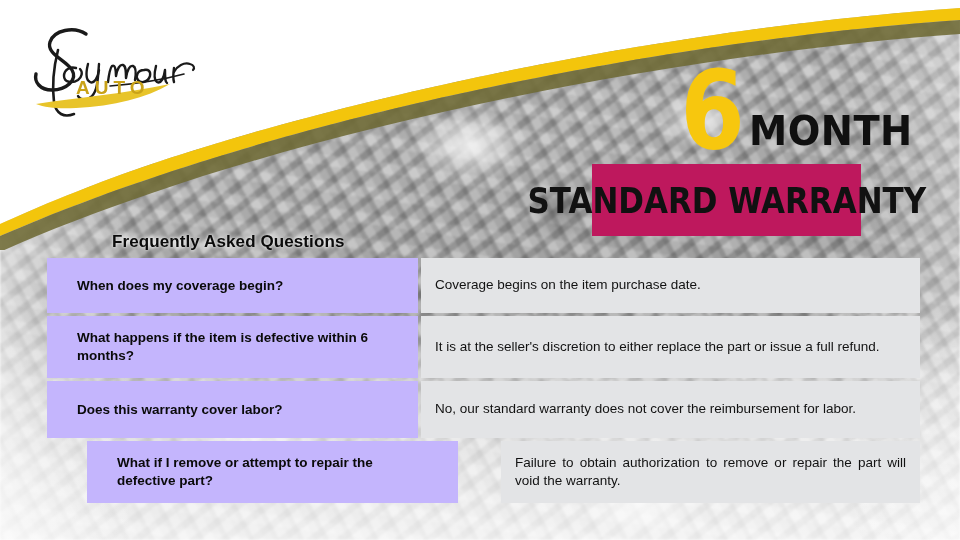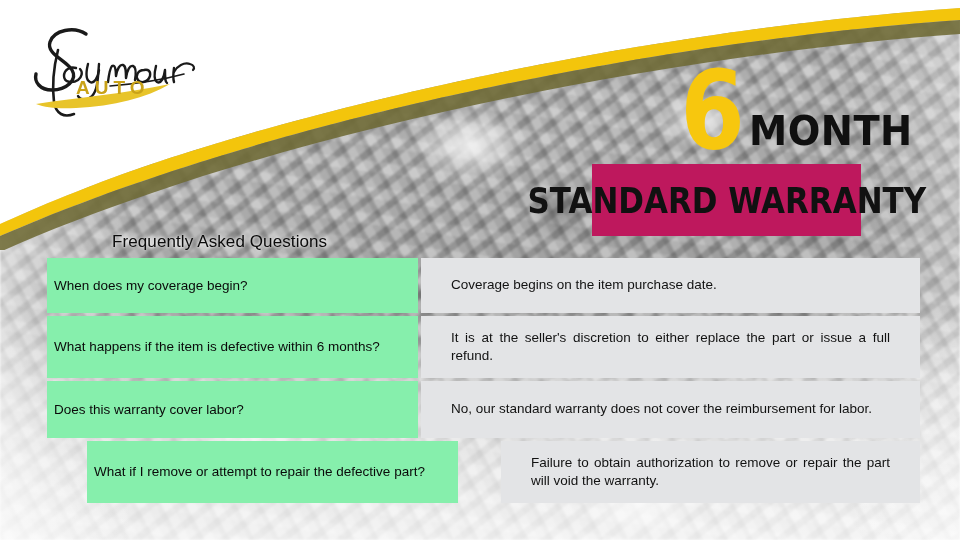--- a/index.html
+++ b/index.html
@@ -123,58 +123,58 @@
     transform: scaleX(.86);
     white-space: nowrap;
   }
 
   
   .faq-heading {
     position: absolute;
     left: 112px;
     top: 232px;
     font-size: 17px;
-    font-weight: normal;
+    font-weight: bold;
     color: #0b0b0b;
     letter-spacing: .1px;
     text-shadow: 0 0 3px rgba(255,255,255,.85), 0 0 6px rgba(255,255,255,.6);
   }
 
   
   .faq-table {
     position: absolute;
     left: 47px;
     top: 258px;
     width: 873px;
     display: flex;
     flex-direction: column;
     gap: 3px;
   }
   .faq-row { display: flex; gap: 3px; }
   .faq-q {
     width: 371px;
     box-sizing: border-box;
-    background: #86efac;
+    background: #c4b5fd;
     color: #0a0a0a;
     font-size: 13.5px;
-    font-weight: normal;
+    font-weight: bold;
     line-height: 1.32;
-    padding: 10px 7px;
+    padding: 10px 30px;
     display: flex;
     align-items: center;
   }
   .faq-a {
     flex: 1;
     box-sizing: border-box;
     background: #e3e4e6;
     color: #121212;
     font-size: 13.5px;
     font-weight: normal;
     line-height: 1.34;
-    padding: 10px 30px;
+    padding: 10px 14px;
     display: flex;
     align-items: center;
     text-align: justify;
     text-justify: inter-word;
   }
   .faq-row.r1 .faq-q, .faq-row.r1 .faq-a { height: 55px; }
   .faq-row.r2 .faq-q, .faq-row.r2 .faq-a { height: 62px; }
   .faq-row.r3 .faq-q, .faq-row.r3 .faq-a { height: 57px; }
   .faq-row.r4 .faq-q, .faq-row.r4 .faq-a { height: 62px; margin-left: 40px; }
   .faq-a > span { display: block; width: 100%; }

